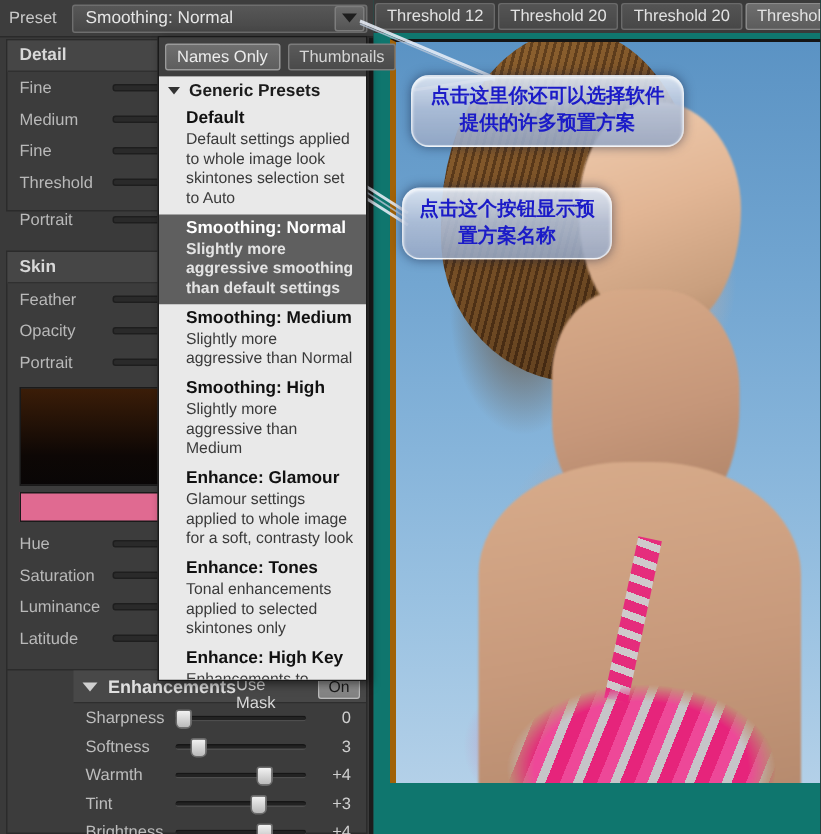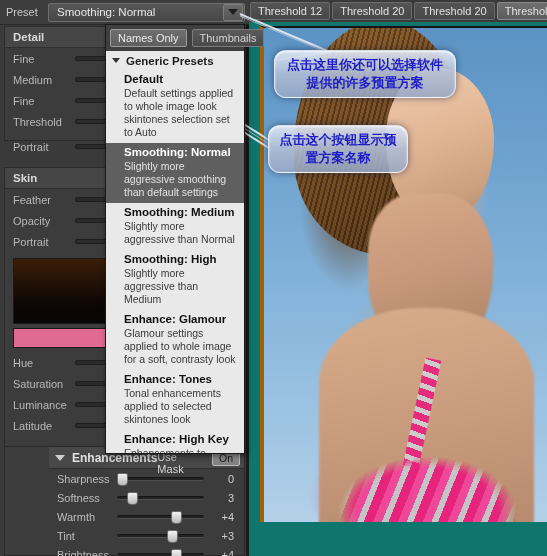--- a/index.html
+++ b/index.html
@@ -321,21 +321,21 @@
   }
   .dd-item { padding: 2px 6px 4px 18px; background: #e9e9e9; }
   .dd-item.highlight { background: #5f5f5f; }
   .dd-item .dd-title {
     color: #111; font-size: 11.5px; font-weight: bold; line-height: 15px;
   }
   .dd-item.highlight .dd-title { color: #fff; }
   .dd-item .dd-desc {
     color: #3a3a3a; font-size: 10.5px; line-height: 13px;
   }
-  .dd-item.highlight .dd-desc { color: #e3e3e3; }
+  .dd-item.highlight .dd-desc { color: #e3e3e3; font-weight: bold; }
 </style>
 </head>
 <body>
 
 <div id="app">
 
   <div id="left-panel">
 
     <div id="preset-bar">
       <span id="preset-label">Preset</span>
@@ -518,21 +518,21 @@
       <div class="dd-item">
         <div class="dd-title">Smoothing: High</div>
         <div class="dd-desc">Slightly more aggressive than Medium</div>
       </div>
       <div class="dd-item">
         <div class="dd-title">Enhance: Glamour</div>
         <div class="dd-desc">Glamour settings applied to whole image for a soft, contrasty look</div>
       </div>
       <div class="dd-item">
         <div class="dd-title">Enhance: Tones</div>
-        <div class="dd-desc">Tonal enhancements applied to selected skintones look</div>
+        <div class="dd-desc">Tonal enhancements applied to selected skintones only</div>
       </div>
       <div class="dd-item">
         <div class="dd-title">Enhance: High Key</div>
         <div class="dd-desc">Enhancements to achieve a typical high key look</div>
       </div>
 
     </div>
   </div>
 
 </div>

